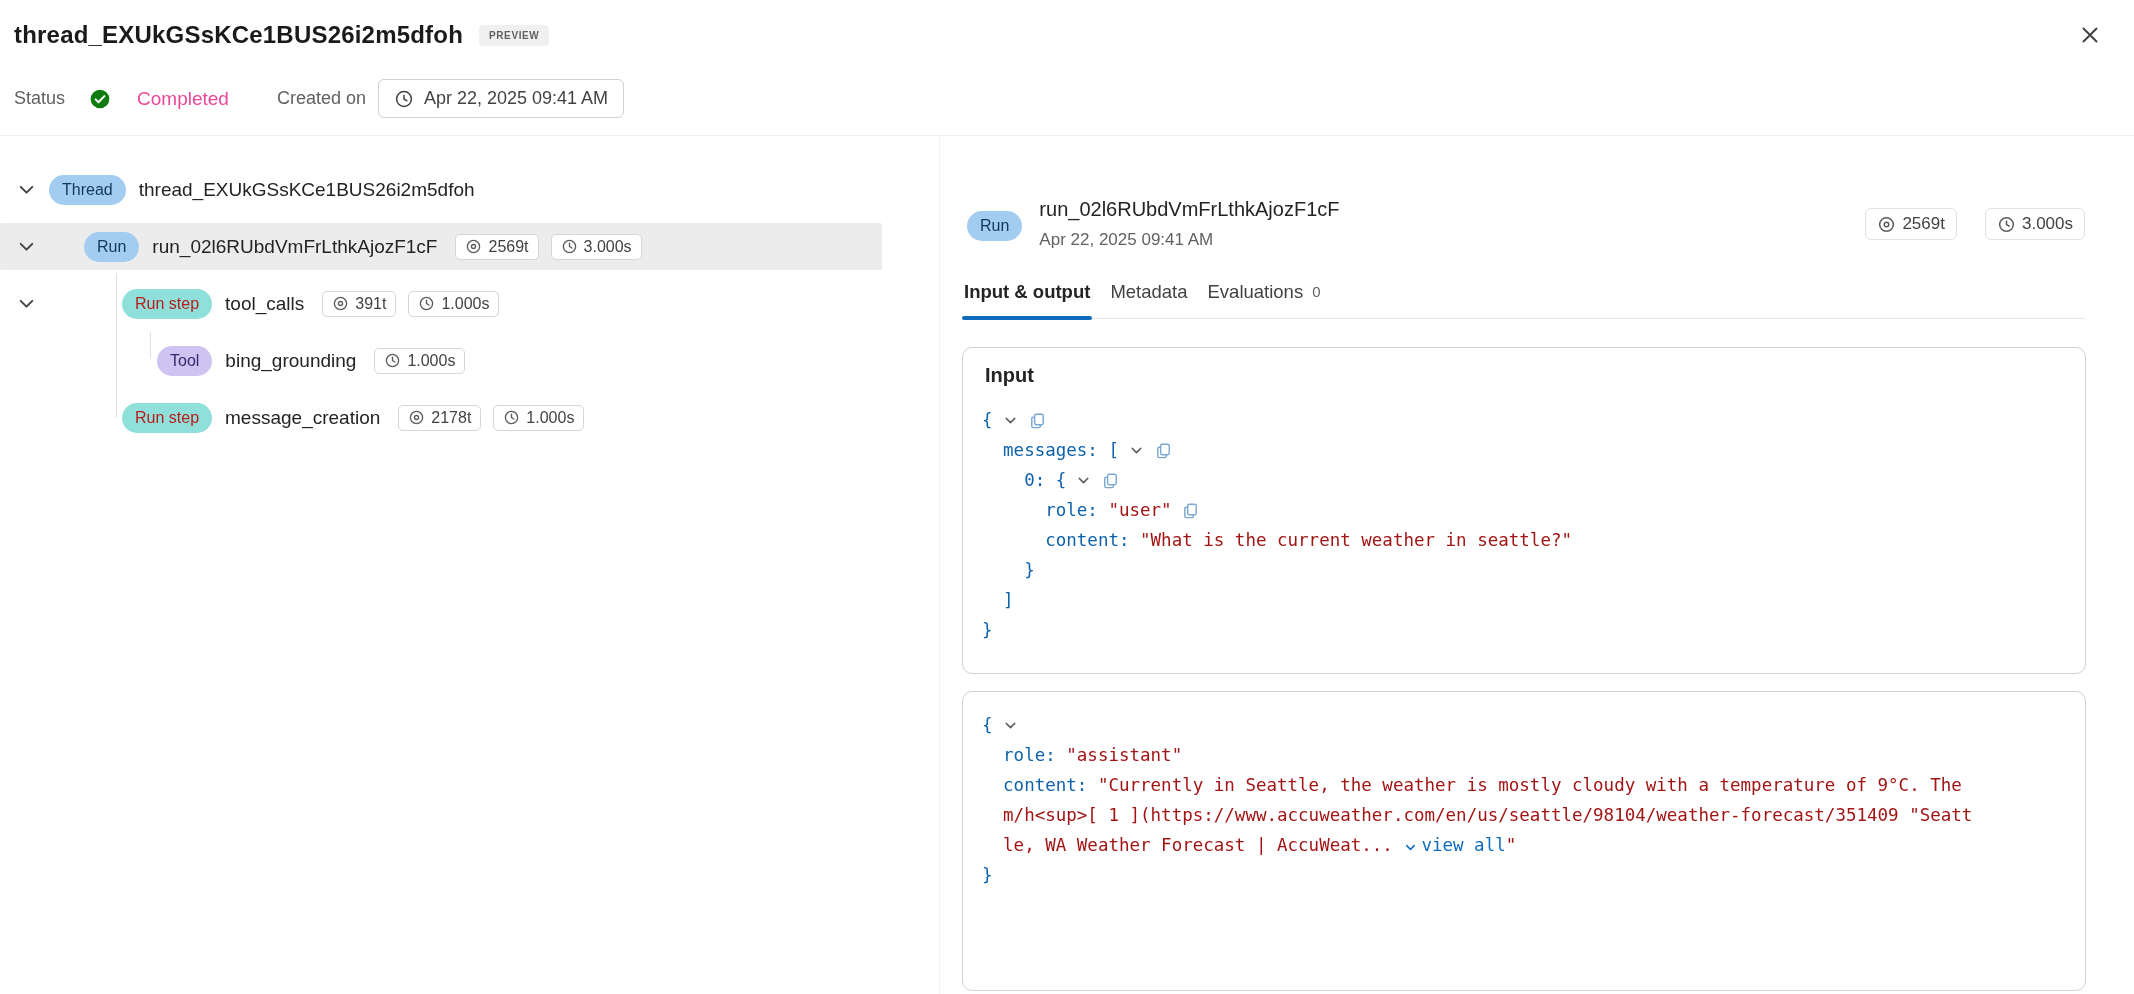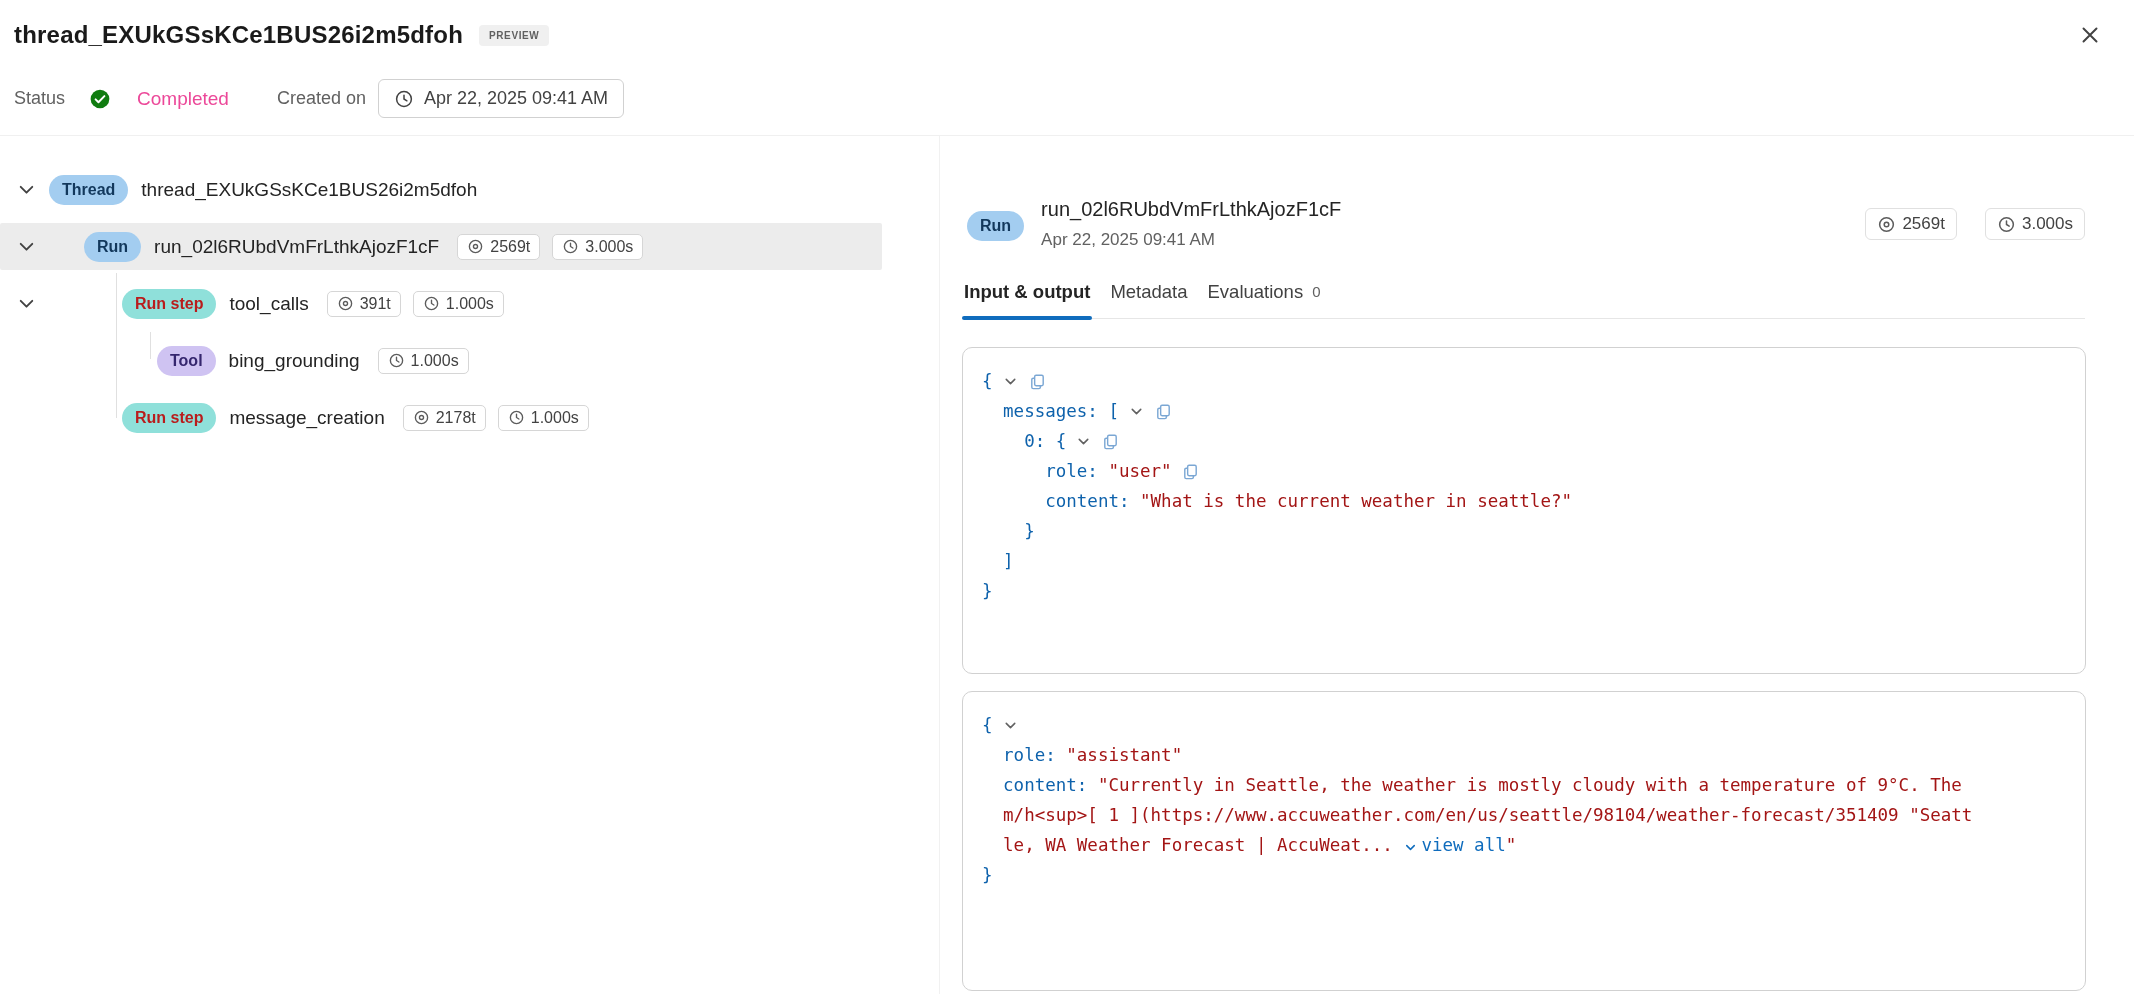--- a/index.html
+++ b/index.html
@@ -23,21 +23,21 @@
   
   .tree { position:absolute; top:161px; left:0; width:939px; height:290px; }
   .connector { position:absolute; width:1px; background:#e0e0e0; }
   .line-a { left:116px; top:112px; height:145px; }
   .line-b { left:150px; top:171px; height:27px; }
   .tree-row { position:relative; height:57px; display:flex; align-items:center; cursor:pointer; }
   .tree-row.selected::before { content:""; position:absolute; left:0; right:57px; top:5px; bottom:5px; background:#ececec; border-radius:2px; }
   .tree-row > * { position:relative; }
   .tw-chevron { margin-left:16px; width:21px; height:21px; display:flex; align-items:center; justify-content:center; }
   .tree-label { margin-left:13px; font-size:19px; color:#242424; }
-  .badge { display:inline-flex; align-items:center; height:30px; padding:0 13px; border-radius:999px; font-size:16px; font-weight:700; white-space:nowrap; }
+  .badge { display:inline-flex; align-items:center; height:30px; padding:0 13px; border-radius:999px; font-size:16px; font-weight:400; white-space:nowrap; }
   .badge-blue { background:#a3cdf0; color:#12385c; }
   .badge-teal { background:#8fe0da; color:#b91c1c; }
   .badge-purple { background:#cfc3f2; color:#35266e; }
   .bm12{margin-left:12px} .bm47{margin-left:47px} .bm85{margin-left:85px} .bm157{margin-left:157px} .bm122{margin-left:122px}
   .chip { display:inline-flex; align-items:center; gap:6px; border:1px solid #d6d6d6; border-radius:5px; padding:3px 9px; font-size:16px; color:#424242; background:#fff; white-space:nowrap; }
   .chip svg { display:block; }
   .chip-first { margin-left:18px; }
   .chip + .chip { margin-left:12px; }
 
   
@@ -232,20 +232,21 @@
       <div class="tab">
         <span>Metadata</span>
       </div>
       <div class="tab">
         <span>Evaluations</span>
         <span class="tab-count">0</span>
       </div>
     </div>
 
     <div class="card card-input">
+      <h3 class="card-heading">Input</h3>
       <div class="json">
         <div class="j-line">
           <span class="j-blue">{</span>
           <span class="j-chev"><svg width="17" height="17" viewBox="0 0 20 20">
                 <path d="M5 7.5 L10 12.5 L15 7.5" fill="none" stroke="#616161" stroke-width="1.8" stroke-linecap="round" stroke-linejoin="round"></path>
               </svg></span>
           <span class="j-copy"><svg width="19" height="19" viewBox="0 0 20 20">
                 <rect x="7" y="3.5" width="9" height="11" rx="1.5" fill="none" stroke="#7ba7d4" stroke-width="1.5"></rect>
                 <path d="M13 14.5 v1.5 a1.5 1.5 0 0 1 -1.5 1.5 h-6 A1.5 1.5 0 0 1 4 16 V8 a1.5 1.5 0 0 1 1.5 -1.5 H7" fill="none" stroke="#7ba7d4" stroke-width="1.5"></path>
               </svg></span>

